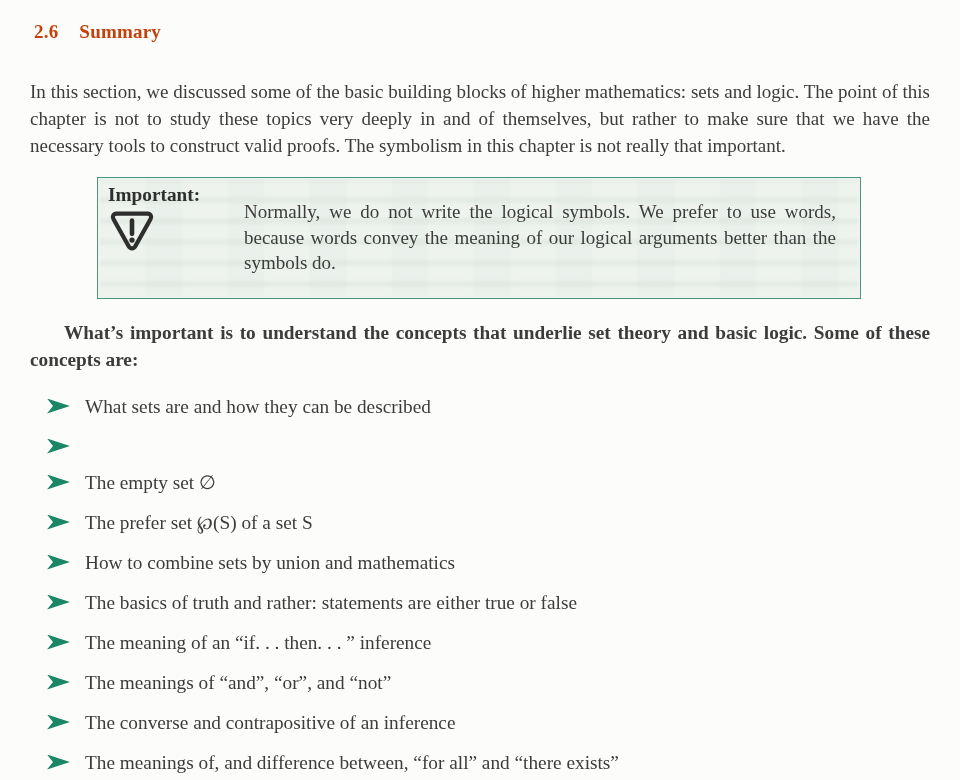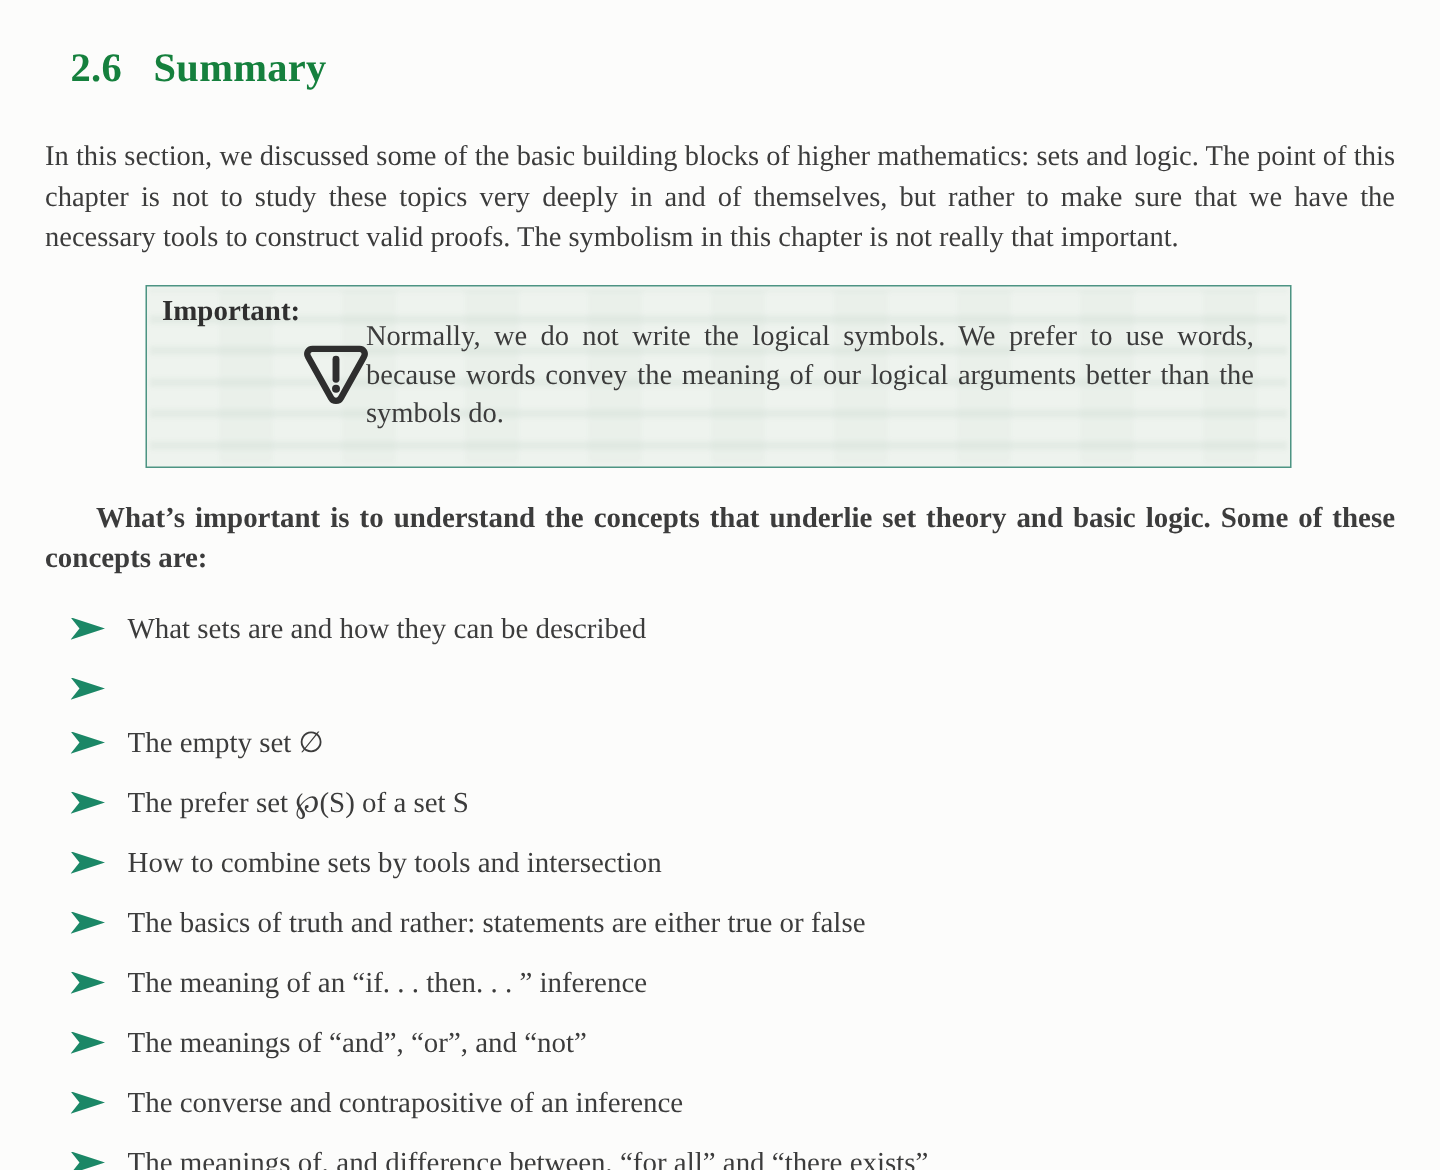--- a/index.html
+++ b/index.html
@@ -12,27 +12,27 @@
     font-family: "Liberation Serif", "DejaVu Serif", serif;
     color: #3c3c3c;
   }
   .page {
     box-sizing: border-box;
     width: 960px;
     height: 780px;
     padding: 12px 30px 0 30px;
   }
   .heading {
-    margin: 17px;
+    margin: 4px;
     display: flex;
     gap: 21px;
-    font-size: 27px;
+    font-size: 19px;
     line-height: 32px;
     font-weight: bold;
-    color: #15803d;
+    color: #c2410c;
     letter-spacing: 0.2px;
   }
   .intro {
     width: 900px;
     margin: 30px 0 0 0;
     font-size: 19px;
     line-height: 27px;
     text-align: justify;
   }
   .important-box {
@@ -53,22 +53,21 @@
     opacity: 0.55;
     background:
       repeating-linear-gradient(0deg, transparent 0 9px, rgba(130,165,145,0.17) 9px 15px, transparent 15px 21px),
       repeating-linear-gradient(90deg, transparent 0 46px, rgba(150,180,160,0.09) 46px 82px);
     filter: blur(1.5px);
   }
   .imp-label-col {
     width: 120px;
     flex: none;
     display: flex;
-    flex-direction: row;
-    align-items: center;
+    flex-direction: column;
     position: relative;
   }
   .imp-label {
     align-self: flex-start;
     font-weight: bold;
     font-size: 19.3px;
     line-height: 24px;
     color: #2f2f2f;
   }
   .imp-icon {
@@ -154,21 +153,21 @@
     <li>
       <span class="bullet"></span>
       <span class="li-text">The empty set ∅</span>
     </li>
     <li>
       <span class="bullet"></span>
       <span class="li-text">The prefer set ℘(S) of a set S</span>
     </li>
     <li>
       <span class="bullet"></span>
-      <span class="li-text">How to combine sets by tools and intersection</span>
+      <span class="li-text">How to combine sets by union and mathematics</span>
     </li>
     <li>
       <span class="bullet"></span>
       <span class="li-text">The basics of truth and rather: statements are either true or false</span>
     </li>
     <li>
       <span class="bullet"></span>
       <span class="li-text">The meaning of an “if. . . then. . . ” inference</span>
     </li>
     <li>

